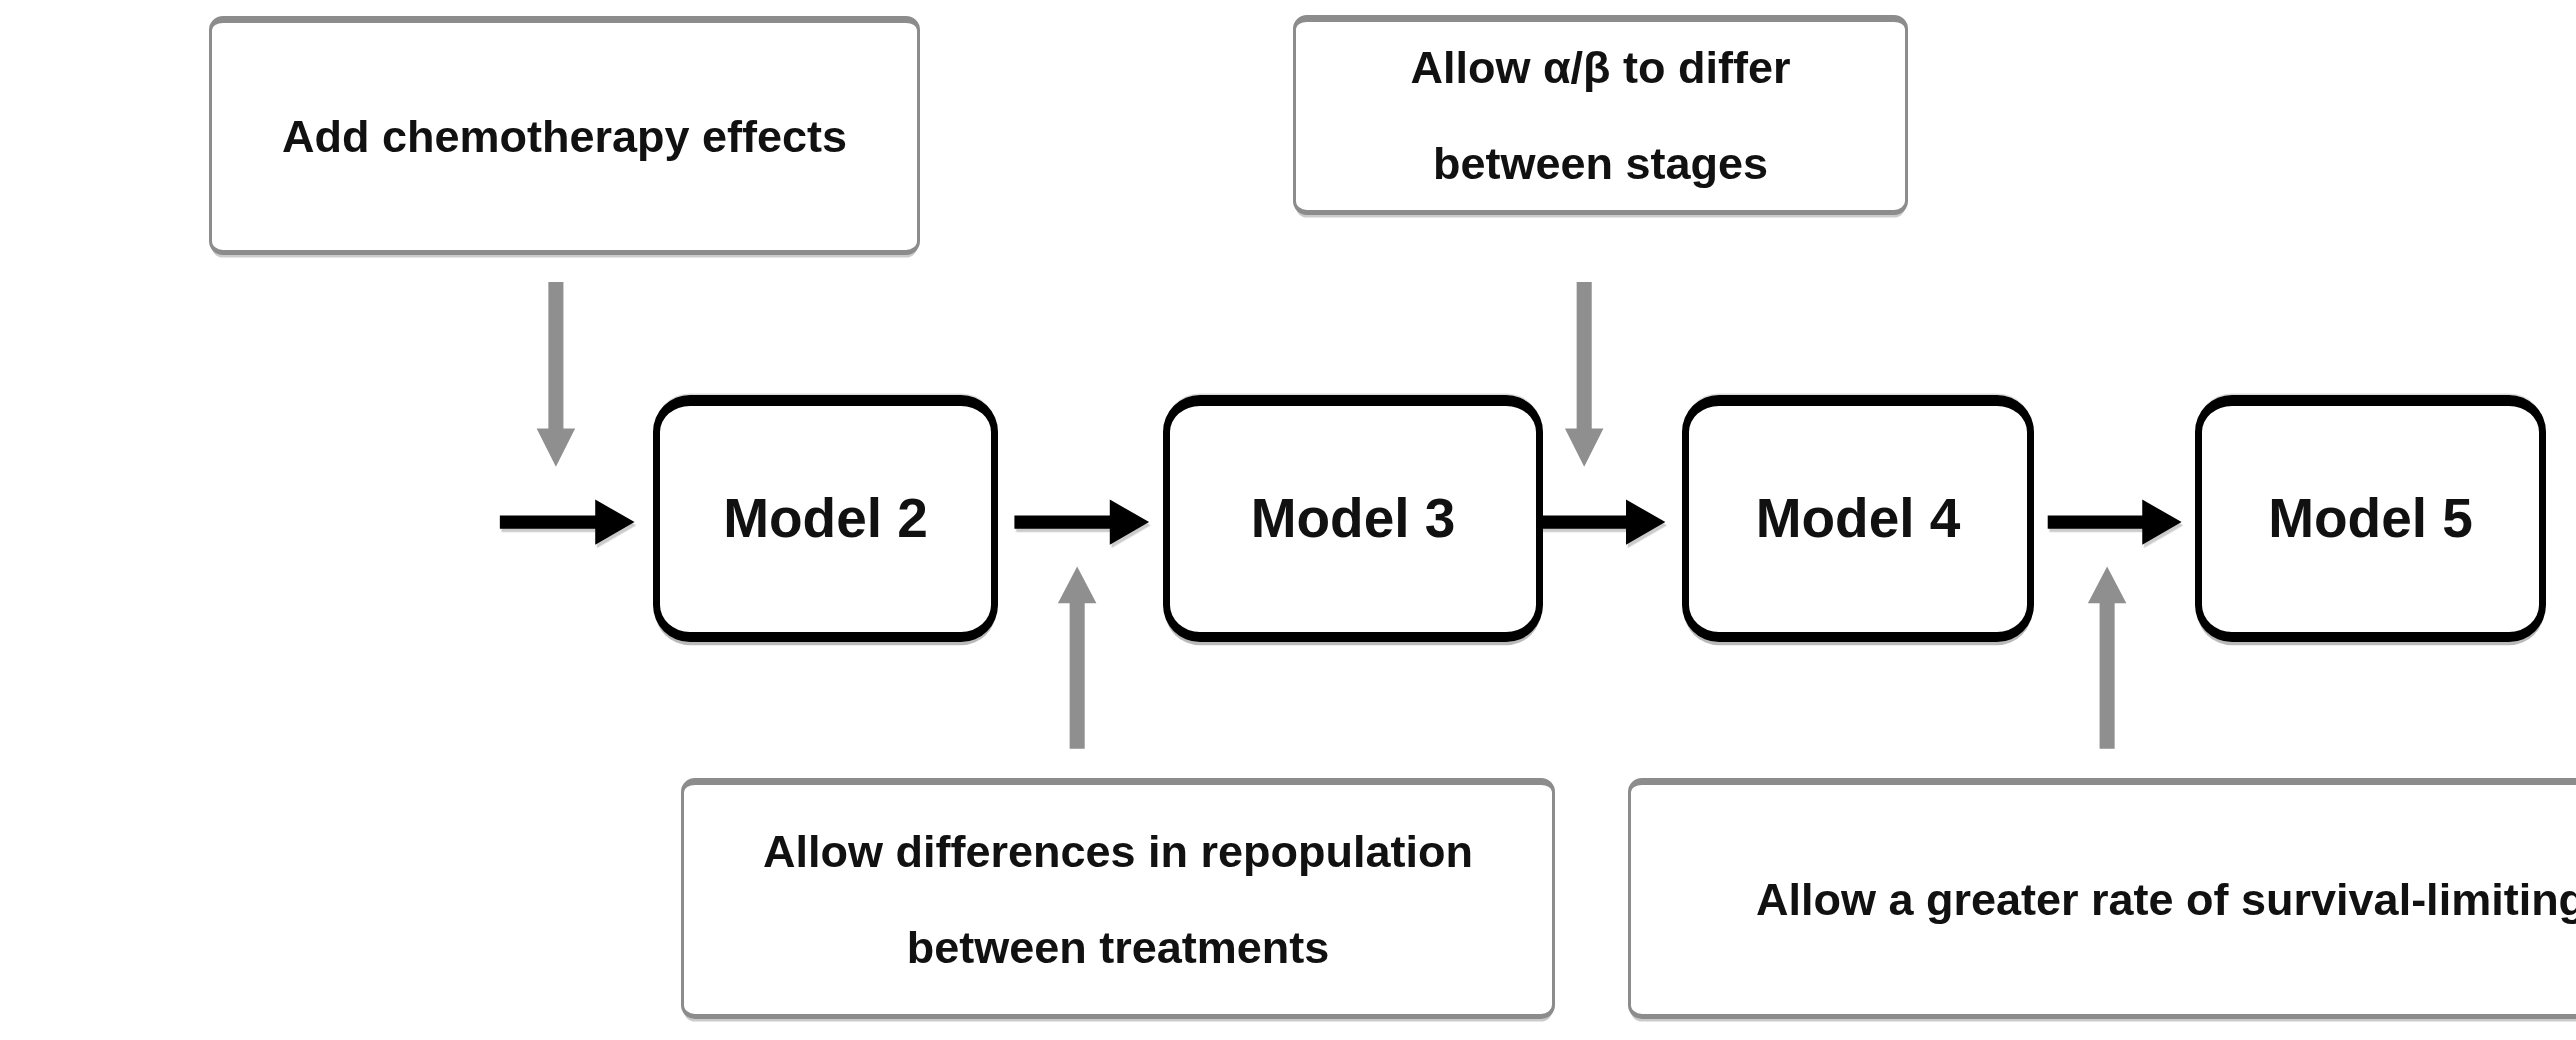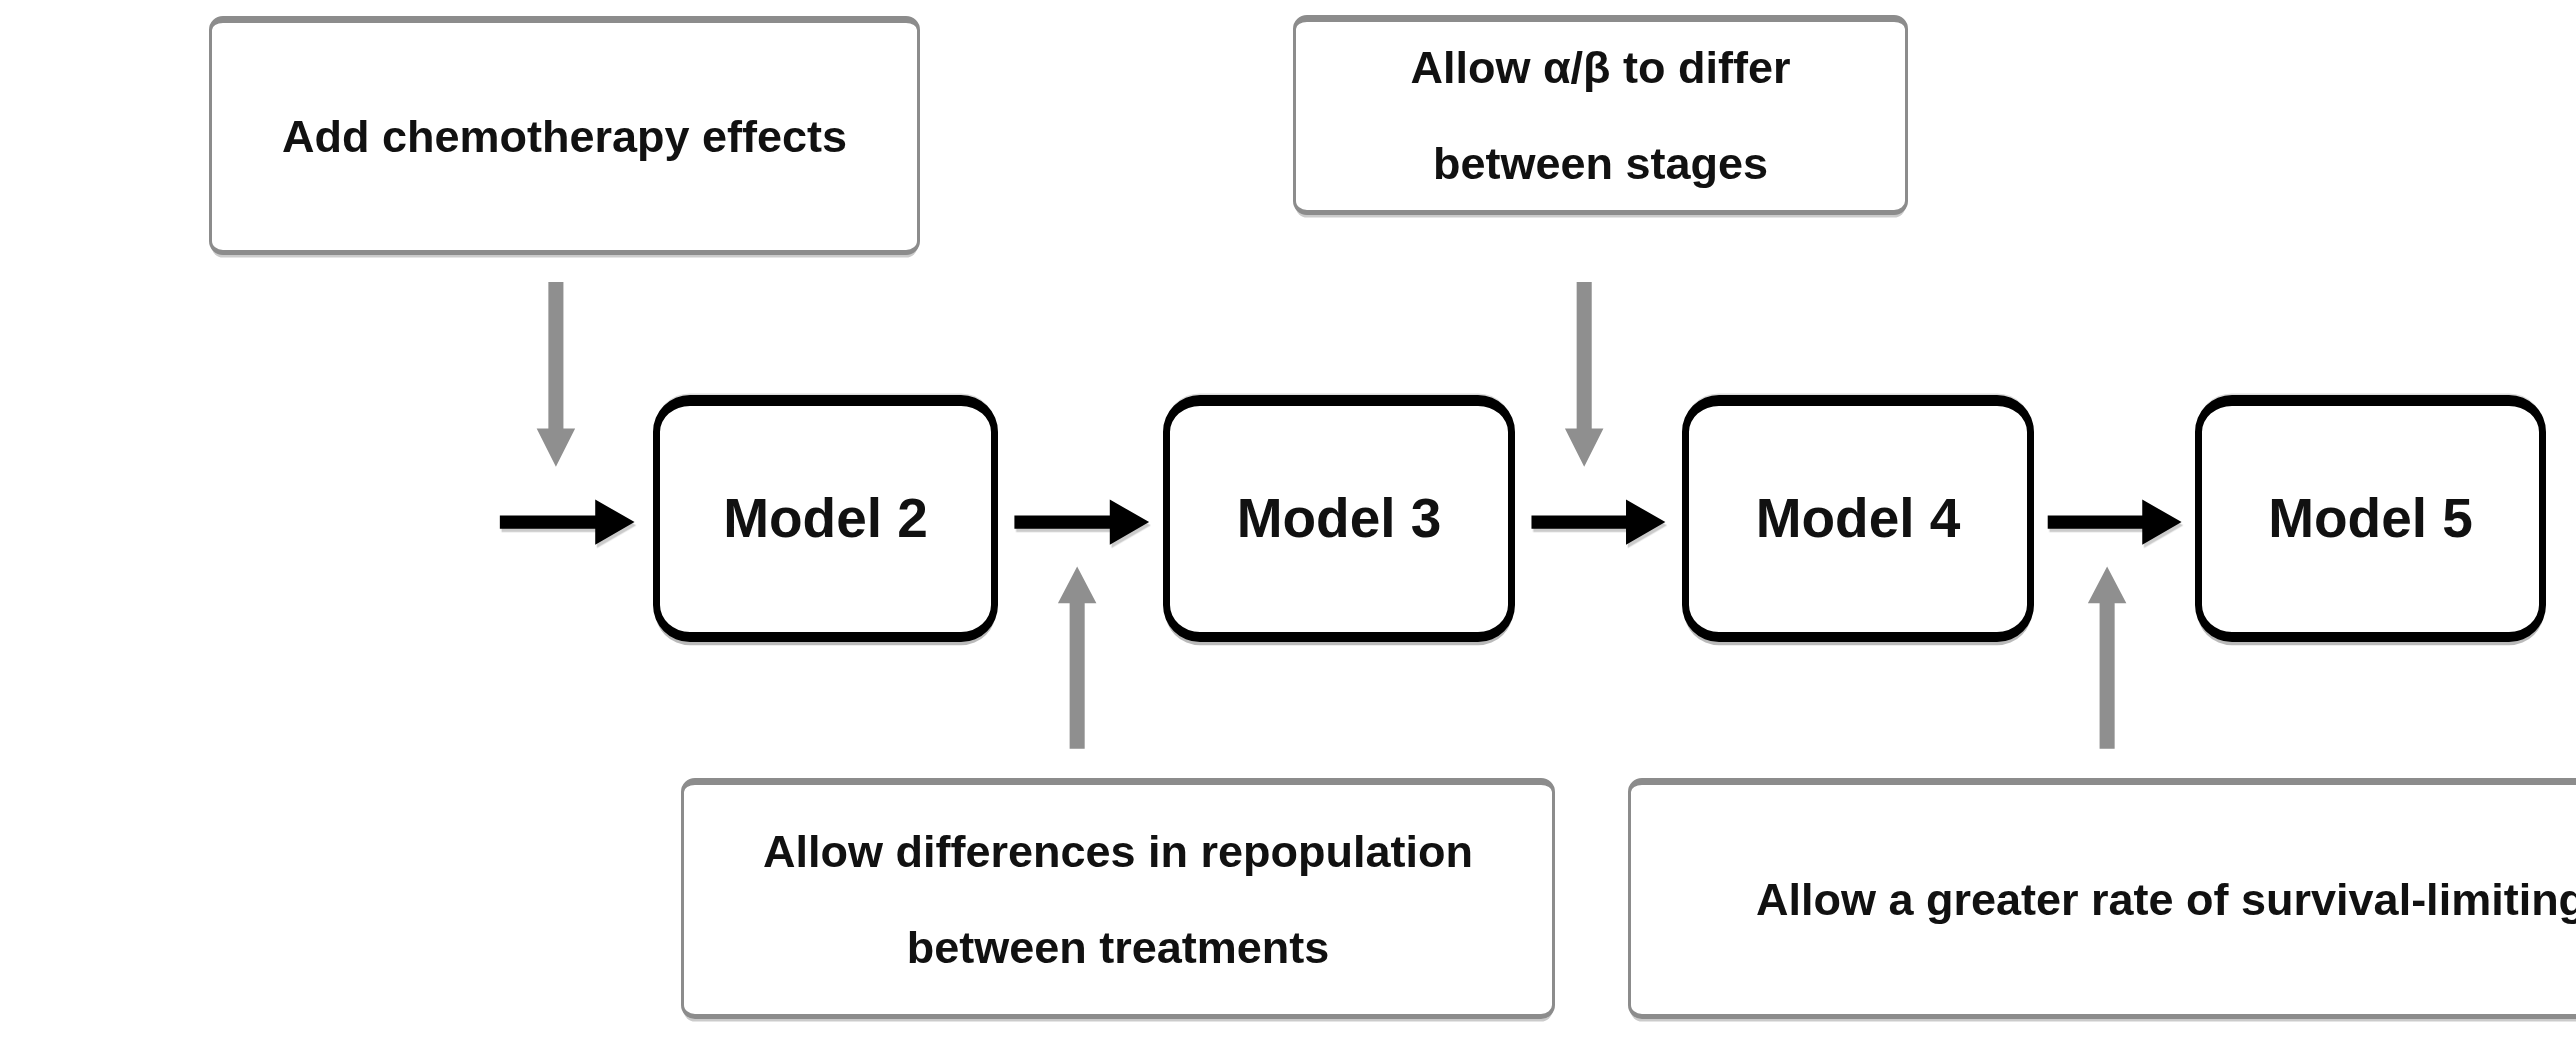--- a/index.html
+++ b/index.html
@@ -47,21 +47,21 @@
     border-radius:14px;
     font-size:45px;
     line-height:1.15;
     row-gap:44px;
     box-shadow:0 5px 0 -2.5px rgba(140,140,140,.45);
   }
   .arrow-black{filter:drop-shadow(2px 4px 0 rgba(140,140,140,.45));}
   
   #model-1{left:16.7px;  top:395px; width:464px; height:247px;}
   #model-2{left:653px; top:395px; width:345px; height:247px;}
-  #model-3{left:1163px;top:395px; width:352px; height:247px;}
+  #model-3{left:1163px;top:395px; width:380px; height:247px;}
   #model-4{left:1682px;top:395px; width:352px; height:247px;text-align:right;}
   #model-5{left:2195px;top:395px; width:351px; height:247px;}
   #note-top-left    {left:209px; top:16px;  width:711px;  height:239px;}
   #note-top-right   {left:1293px;top:15px;  width:615px;  height:200px;}
   #note-bottom-left {left:641px; top:778px; width:874px; height:241px;margin-left:40px;}
   #note-bottom-right{left:1628px;top:778px; width:1086px; height:241px;}
 </style>
 </head>
 <body>
 

